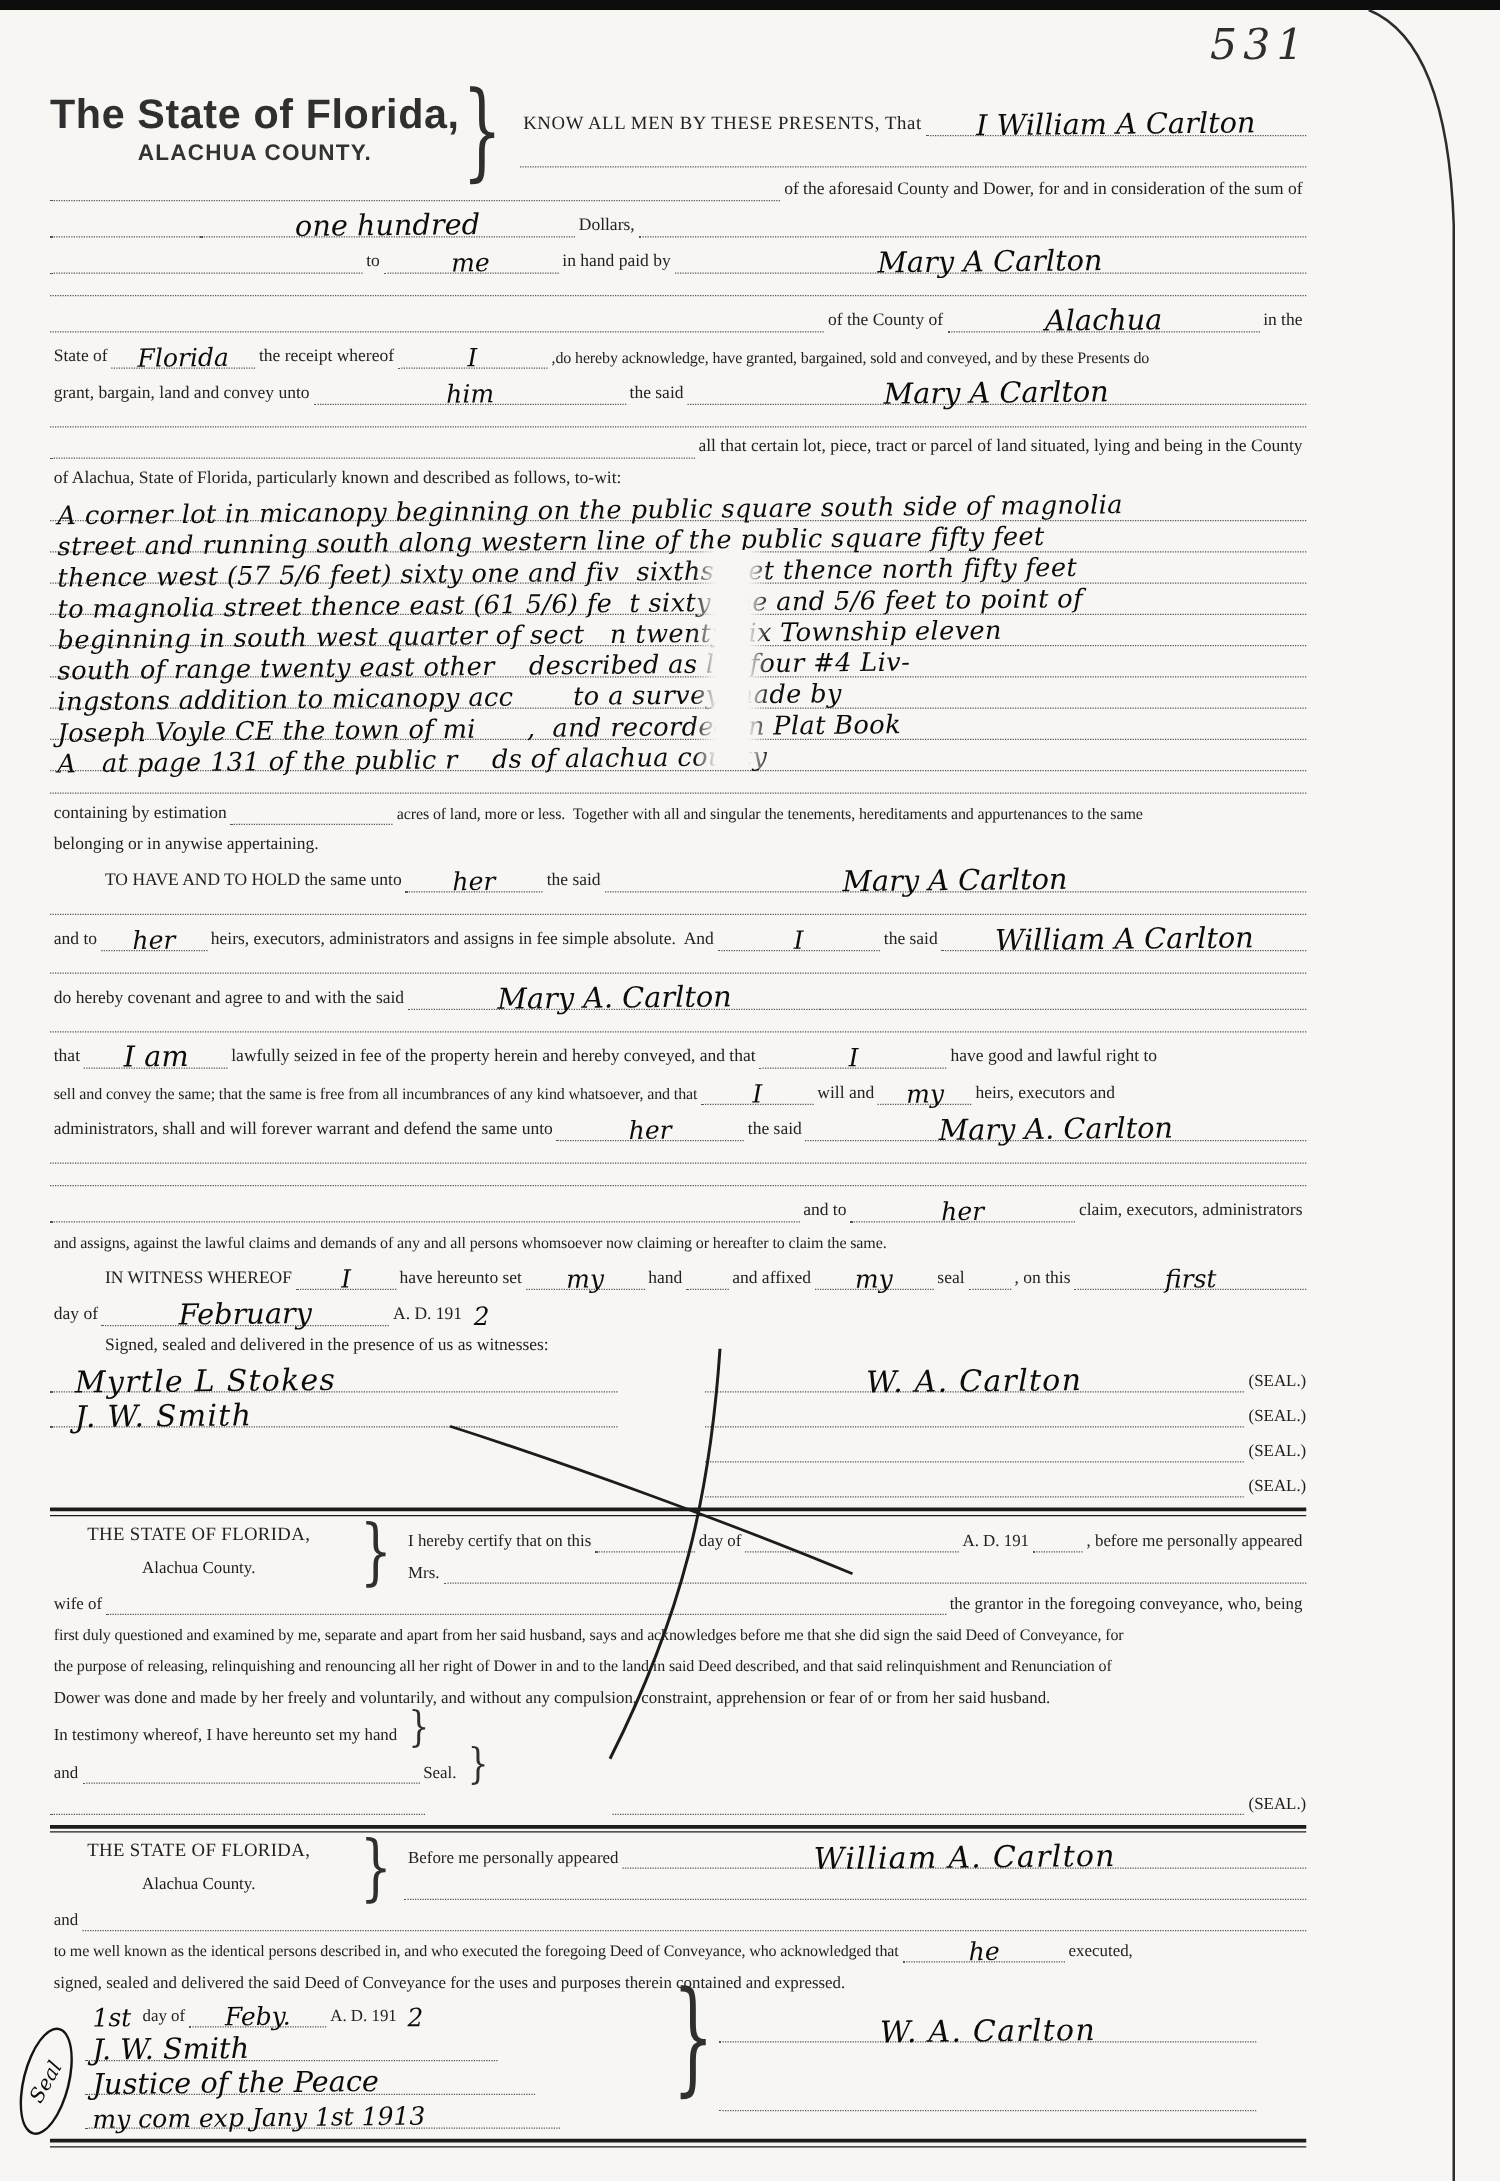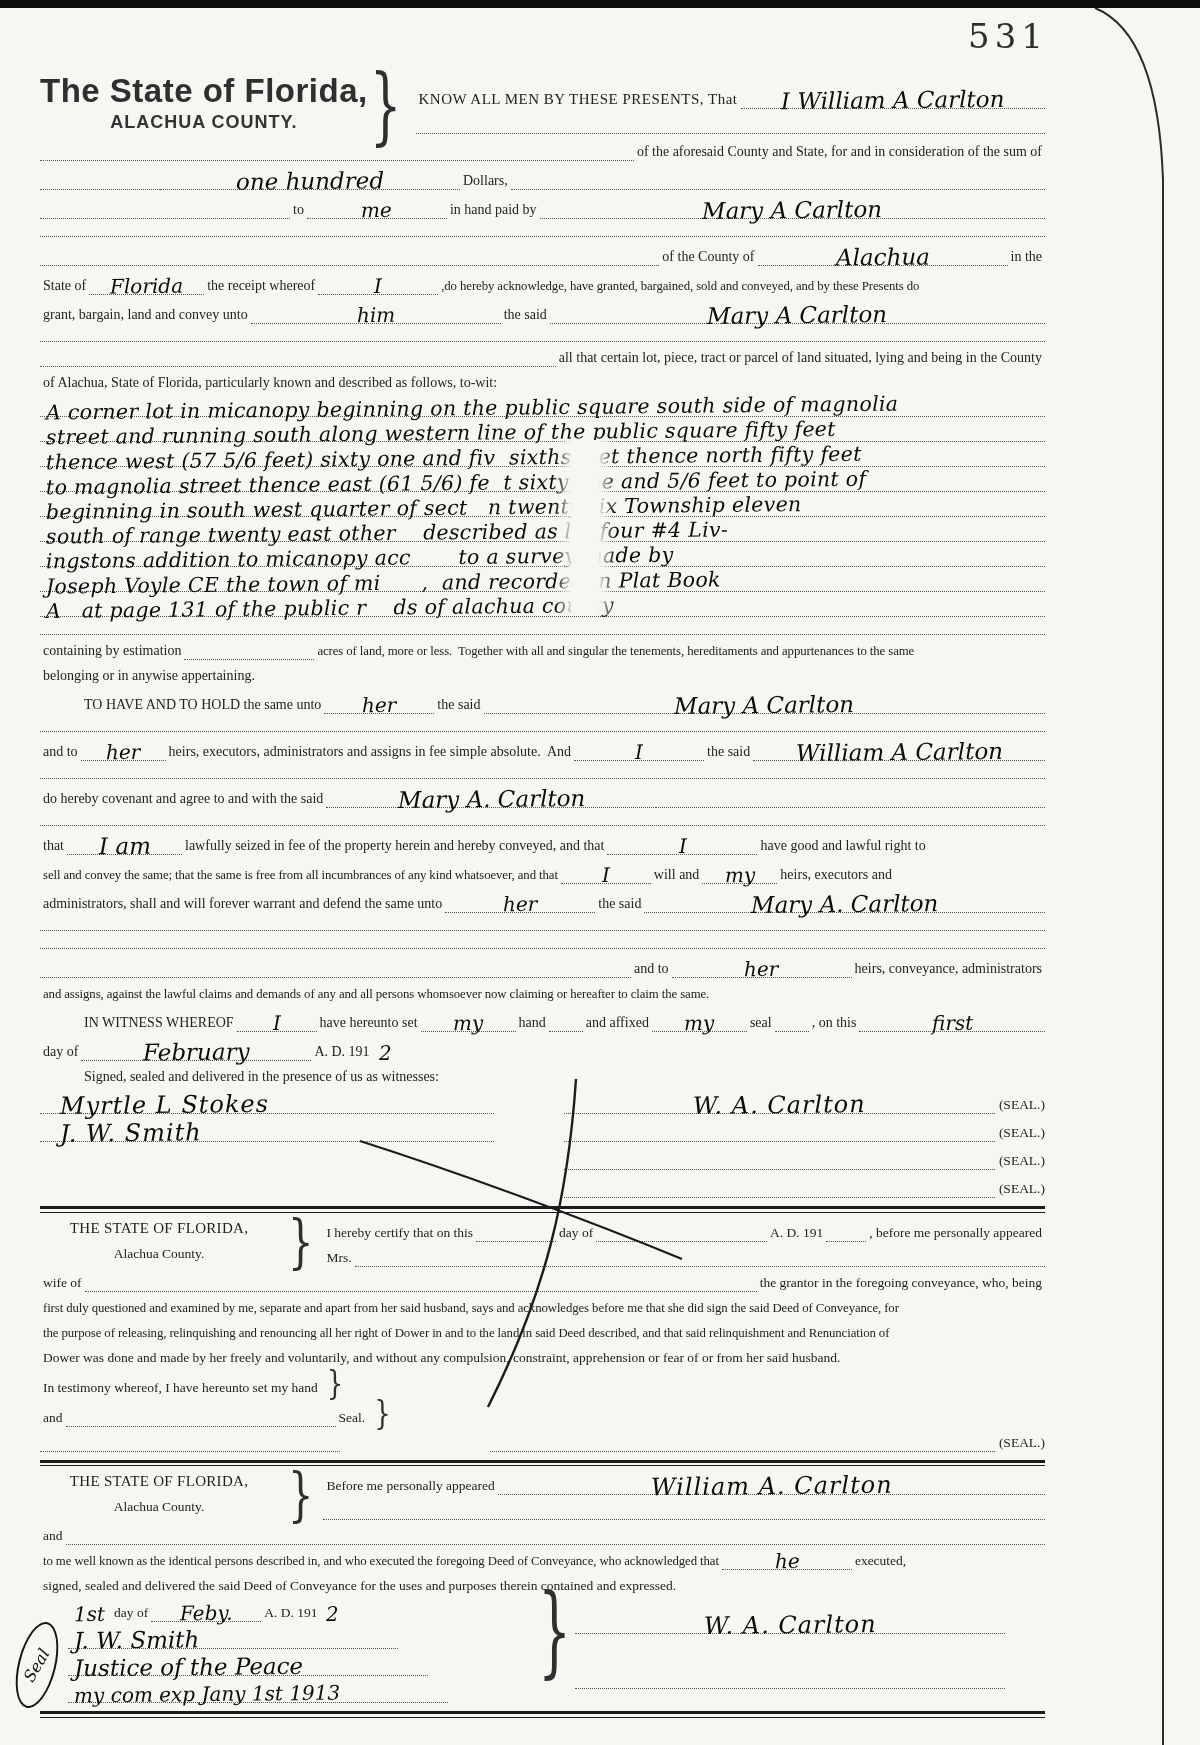--- a/index.html
+++ b/index.html
@@ -1,21 +1,21 @@
 <!DOCTYPE html>
 <html><head>
 <meta charset="utf-8">
 <style>
   html,body{margin:0;padding:0;}
   body{width:1200px;height:1745px;background:#f7f6f2;position:relative;overflow:hidden;
        font-family:"Liberation Serif",serif;color:#1e1e1e;}
   .topbar{position:absolute;top:0;left:0;width:1200px;height:8px;background:#0d0d0d;}
   .edge-svg{position:absolute;top:0;left:0;pointer-events:none;}
   .pagenum{position:absolute;left:968px;top:16px;font-family:"DejaVu Serif",serif;
-           font-size:34px;letter-spacing:5px;color:#2e2e2e;}
+           font-size:34px;letter-spacing:5px;color:#2e2e2e;font-style:italic;}
   .page{position:absolute;left:40px;top:14px;width:1005px;}
 
   
   .header{display:flex;align-items:flex-start;margin-top:58px;margin-bottom:2px;}
   .h-left{flex:0 0 300px;}
   .h-title{font-family:"Liberation Sans",sans-serif;font-weight:bold;font-size:33px;
            letter-spacing:0.5px;color:#2f2f2f;white-space:nowrap;}
   .h-sub{font-family:"Liberation Sans",sans-serif;font-weight:bold;font-size:18px;
          letter-spacing:1px;color:#333;text-align:center;margin-top:2px;}
   .brace{font-family:"DejaVu Serif",serif;color:#2f2f2f;display:inline-block;}
@@ -104,21 +104,21 @@
           </span>
       </div>
       <div class="l">
           <span class="f"></span>
         </div>
     </div>
   </div>
 
   <div class="l">
     <span class="f"></span>
-    <span class="p">of the aforesaid County and State, for and in consideration of the sum of</span>
+    <span class="p">of the aforesaid County and Dower, for and in consideration of the sum of</span>
   </div>
   <div class="l tall">
     <span class="f" style="flex:0 0 120px;"></span>
     <span class="f" style="flex:0 0 300px;">
         <span class="hw lg">one hundred</span>
       </span>
     <span class="p">Dollars,</span>
     <span class="f"></span>
   </div>
   <div class="l tall">
@@ -312,21 +312,21 @@
     </div>
   <div class="l blank">
       <span class="f"></span>
     </div>
   <div class="l tall">
     <span class="f"></span>
     <span class="p">and to</span>
     <span class="f" style="flex:0 0 180px;">
         <span class="hw">her</span>
       </span>
-    <span class="p">heirs, conveyance, administrators</span>
+    <span class="p">claim, executors, administrators</span>
   </div>
   <div class="l">
     <span class="p sm">and assigns, against the lawful claims and demands of any and all persons whomsoever now claiming or hereafter to claim the same.</span>
   </div>
   <div class="l tall">
     <span class="p ind">IN WITNESS WHEREOF</span>
     <span class="f" style="flex:0 0 80px;">
         <span class="hw">I</span>
       </span>
     <span class="p">have hereunto set</span>

